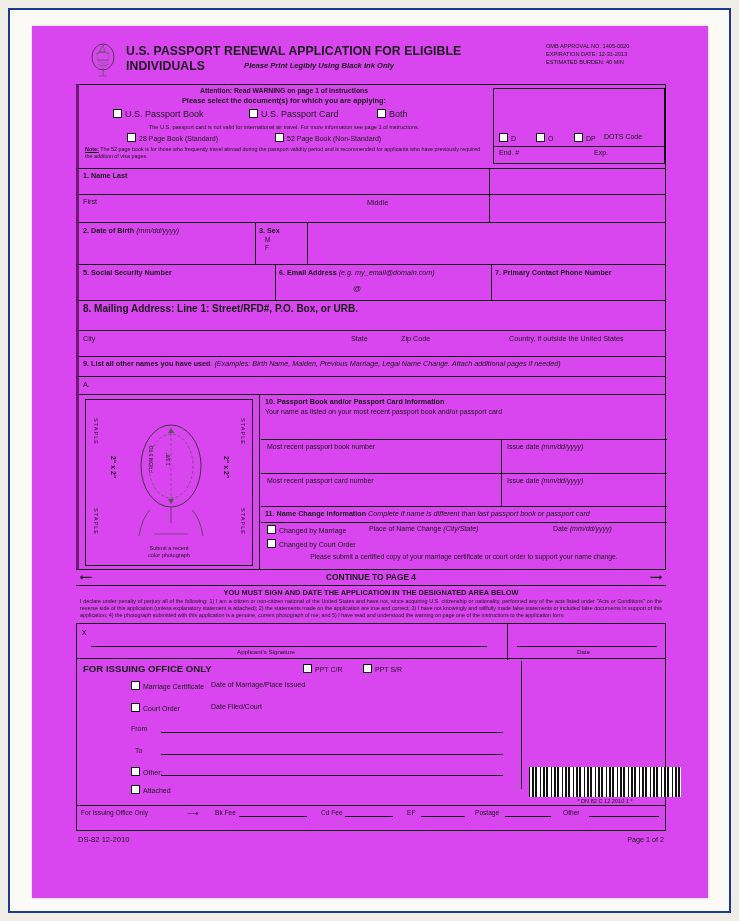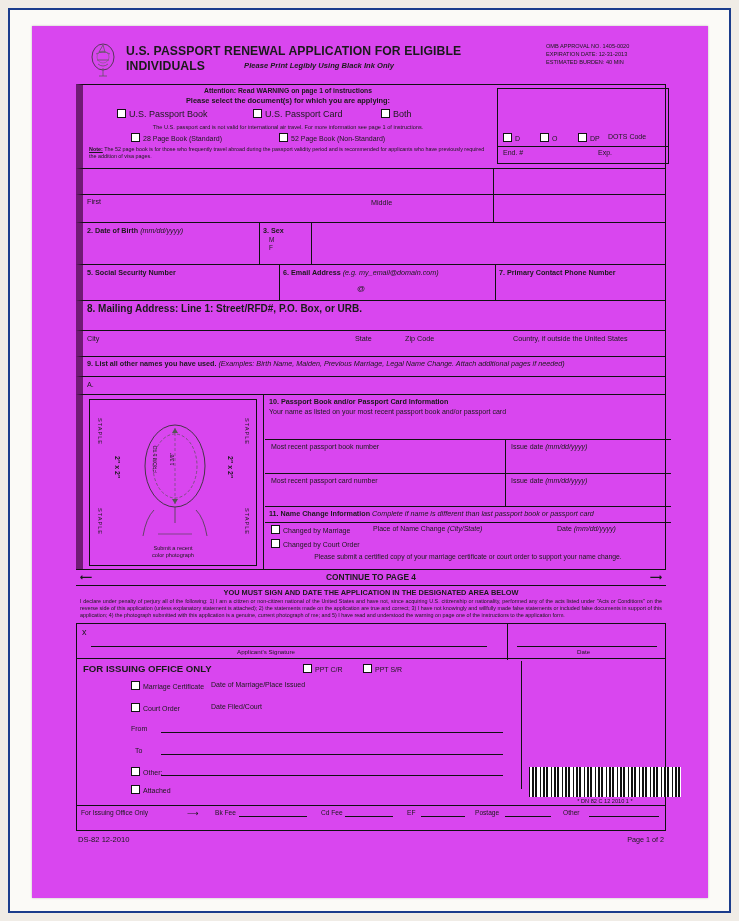--- a/index.html
+++ b/index.html
@@ -49,21 +49,21 @@
   .ctr{text-align:center;}
   .b{font-weight:bold;}
   .i{font-style:italic;}
   .xs{font-size:5.6px;}
   .cb{
     display:inline-block;width:7px;height:7px;border:1px solid #111;
     background:#fff;vertical-align:-1px;margin-right:3px;
   }
   
   #main{position:relative;width:590px;}
-  .row{position:relative;border-left:7px solid #701a75;border-right:1px solid #111;border-top:1px solid #111;box-sizing:border-box;}
+  .row{position:relative;border-left:3px solid #701a75;border-right:1px solid #111;border-top:1px solid #111;box-sizing:border-box;}
   .pad{padding:2px 4px;}
   .cell{position:absolute;box-sizing:border-box;}
   
   .photo-box{position:relative;}
   .staple{
     position:absolute;font-size:5.6px;letter-spacing:1px;
     writing-mode:vertical-rl;text-orientation:mixed;
   }
   
   .barcode{
@@ -148,20 +148,21 @@
             <span class="cb"></span><span>DP</span>
           </div>
           <div style="position:absolute;left:110px;top:44px;font-size:7px;">DOTS Code</div>
           <div style="position:absolute;left:0;top:57px;width:100%;border-top:1px solid #111;"></div>
           <div style="position:absolute;left:5px;top:60px;font-size:7px;">End. #</div>
           <div style="position:absolute;left:100px;top:60px;font-size:7px;">Exp.</div>
         </div>
       </div>
 
       <div class="row" style="height:26px;">
+        <div class="pad b" style="font-size:7.2px;">1. Name  Last</div>
         <div class="cell" style="left:410px;top:0;width:1px;height:26px;border-left:1px solid #111;"></div>
       </div>
 
       <div class="row" style="height:28px;">
         <div class="pad" style="font-size:7.2px;">First</div>
         <div class="cell" style="left:288px;top:3px;font-size:7.2px;">Middle</div>
         <div class="cell" style="left:410px;top:0;width:1px;height:28px;border-left:1px solid #111;"></div>
       </div>
 
       <div class="row" style="height:42px;">

